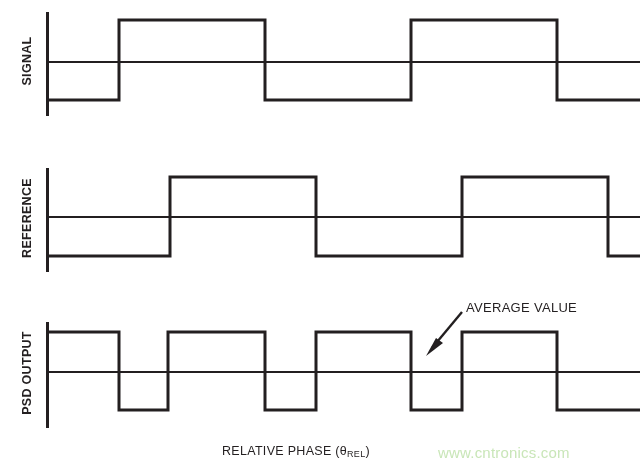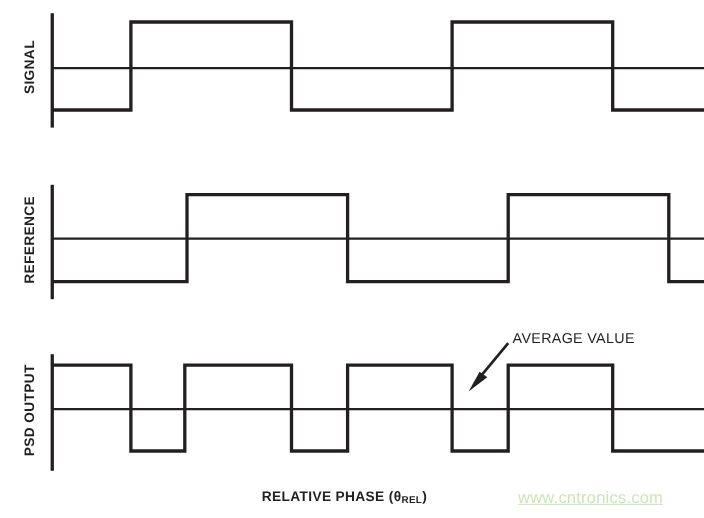--- a/index.html
+++ b/index.html
@@ -54,43 +54,42 @@
     left: 466px;
     top: 300px;
     font-weight: normal;
     font-size: 13px;
     letter-spacing: 0.3px;
     color: #231f20;
     white-space: nowrap;
   }
   #xaxis-label {
     position: absolute;
-    left: 238px;
+    left: 222px;
     top: 444px;
-    font-weight: bold;
+    font-weight: normal;
     font-size: 12.5px;
     letter-spacing: 0.3px;
     color: #231f20;
     white-space: nowrap;
   }
   #xaxis-label sub {
     font-size: 9px;
     vertical-align: baseline;
     position: relative;
     top: 2px;
   }
   #watermark {
     position: absolute;
-    left: 471px;
+    left: 438px;
     top: 444px;
     font-size: 15px;
     color: #c9e6b8;
     white-space: nowrap;
     letter-spacing: 0.2px;
-    text-decoration: underline;
   }
 </style>
 </head>
 <body>
 
 <svg id="figure" viewBox="0 0 640 471">
 
   <g>
     <line x1="47.5" y1="12" x2="47.5" y2="116" stroke="#231f20" stroke-width="3"></line>
     <line x1="47" y1="62" x2="640" y2="62" stroke="#231f20" stroke-width="2"></line>

